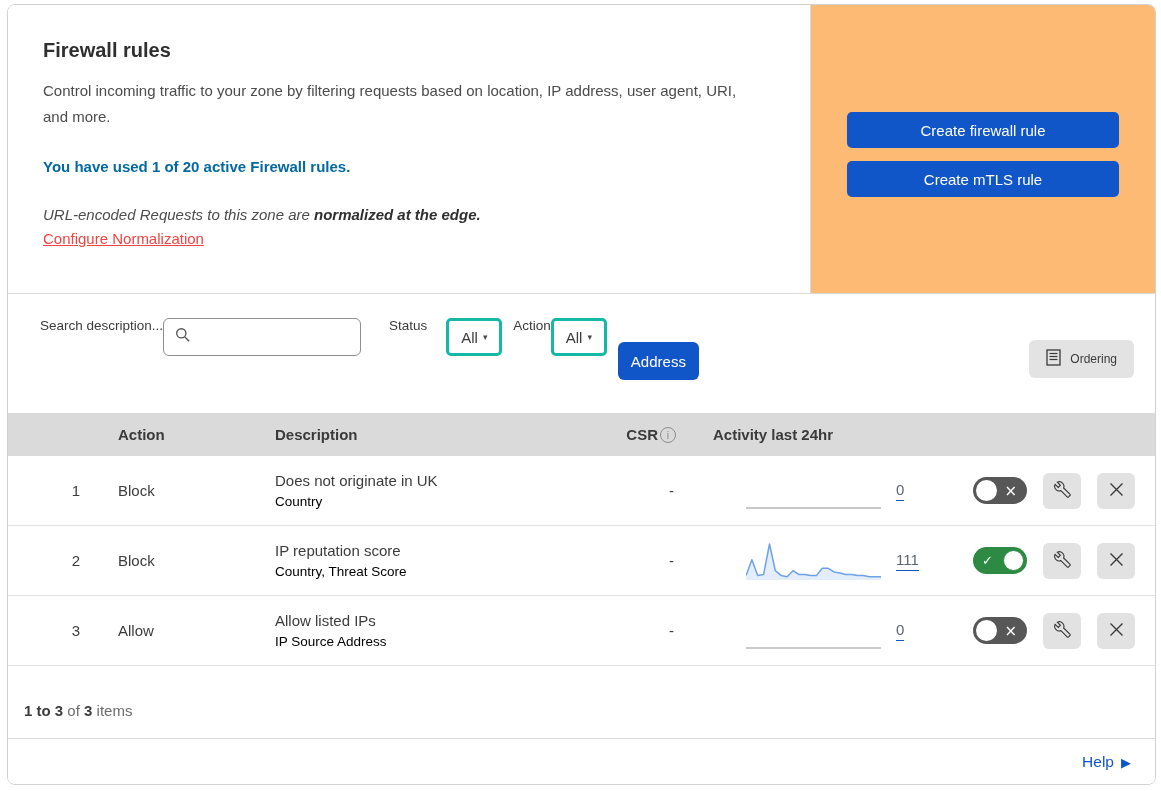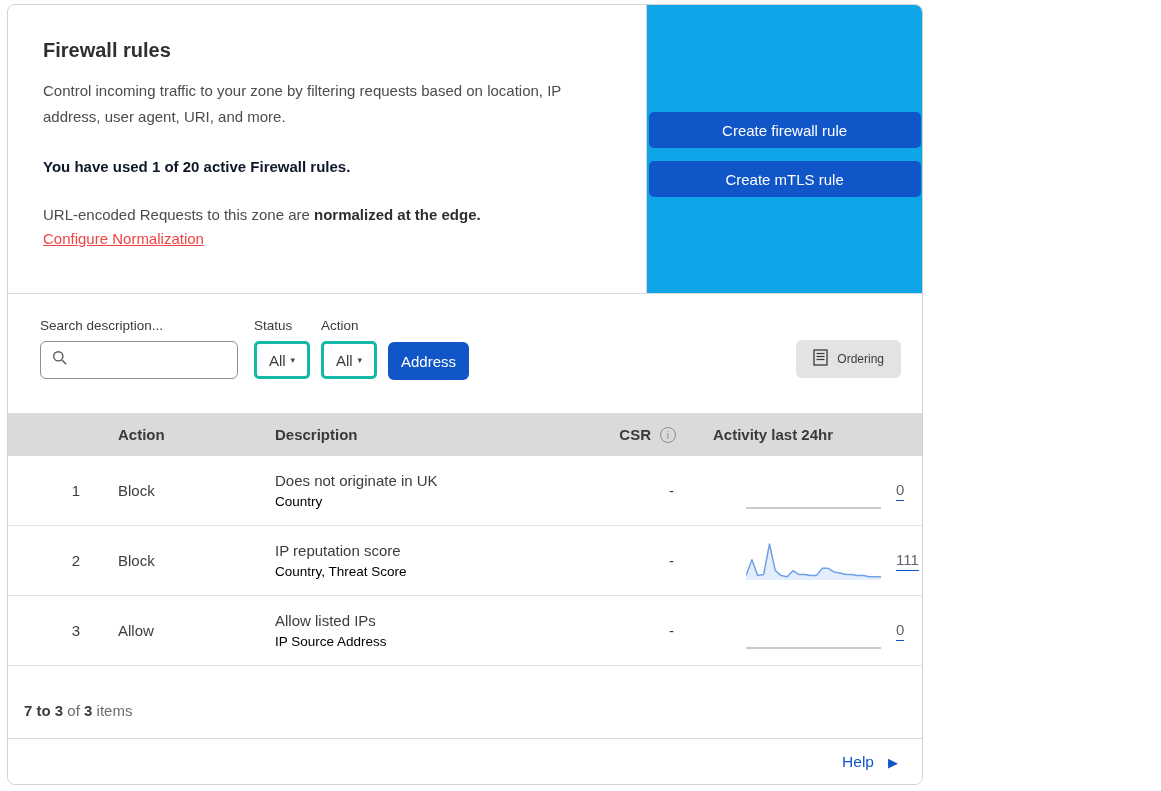--- a/index.html
+++ b/index.html
@@ -5,77 +5,77 @@
   * { box-sizing: border-box; }
   html,body { margin:0; padding:0; }
   body {
     width:1161px; height:791px; background:#ffffff;
     font-family:"Liberation Sans", sans-serif; color:#3c3c3c;
     position:relative; overflow:hidden;
   }
   .glyph { font-family:"DejaVu Sans", sans-serif; }
 
   .app {
-    position:absolute; left:7px; top:4px; width:916px; height:781px;
+    position:absolute; left:7px; top:4px; width:1149px; height:781px;
     border:1px solid #d2d2d2; border-radius:8px; background:#fff; overflow:hidden;
   }
 
   
   .top { height:289px; display:flex; border-bottom:1px solid #d9d9d9; }
   .top-left { flex:1 1 auto; border-right:1px solid #d9d9d9; padding:34px 40px 0 35px; background:#fff; }
   .page-title { margin:0 0 16px; font-size:20px; font-weight:600; color:#2f2f2f; }
   .page-desc { margin:0 0 28px; font-size:15px; line-height:26px; color:#4c4c4c; max-width:705px; }
-  .usage { margin:0 0 31px; font-size:15px; font-weight:700; color:#0f172a; }
-  .norm { margin:0 0 7px; font-size:15px; color:#4c4c4c; }
+  .usage { margin:0 0 31px; font-size:15px; font-weight:700; color:#0369a1; }
+  .norm { margin:0 0 7px; font-size:15px; color:#4c4c4c;font-style:italic; }
   .norm b { color:#2f2f2f; }
   .norm-link { font-size:15px; color:#ef4444; text-decoration:underline; cursor:pointer; }
 
   .top-right {
-    width:344px; background:#0ea5e9; display:flex; flex-direction:column;
+    width:344px; background:#fdba74; display:flex; flex-direction:column;
     align-items:center; padding-top:107px; gap:13px;
   }
   .btn-primary {
     width:272px; height:36px; background:#1156c8; color:#fff; border:none;
     border-radius:5px; font-size:15px; font-family:inherit; cursor:pointer;
   }
 
   
   .filterbar { height:119px; position:relative; display:flex; align-items:flex-start; padding:24px 22px 0 16px; background:#fff; }
-  .field { display:flex; flex-direction:column; }
+  .field { display:flex; flex-direction:row; }
   .field-label { font-size:13.5px; color:#3b3b3b; margin-bottom:8px; }
   .searchbox {
     width:198px; height:38px; border:1px solid #8f8f8f; border-radius:6px;
     display:flex; align-items:center; padding-left:11px; gap:7px; background:#fff;
   }
   .searchbox input { border:none; outline:none; flex:1; font-size:15px; font-family:inherit; min-width:0; background:transparent; }
   .dropdown {
     width:56px; height:38px; border:3px solid #14b8a6; border-radius:5px;
     display:flex; align-items:center; justify-content:center; gap:5px;
     font-size:15px; color:#3b3b3b; cursor:pointer; background:#fff;
   }
   .caret { font-size:9px; color:#4a4a4a; }
   .f-search { margin-left:16px; }
-  .f-status { margin-left:16px; }
+  .f-status { margin-left:28px;gap:19px; }
   .f-action { margin-left:11px; }
   .btn-search {
     margin-left:11px; margin-top:24px; width:81px; height:38px; background:#1156c8;
     color:#fff; border:none; border-radius:6px; font-size:15px; font-family:inherit; cursor:pointer;
   }
   .btn-ordering {
     position:absolute; right:21px; top:46px; height:38px; padding:0 17px;
     background:#e3e3e3; border:none; border-radius:6px; display:flex; align-items:center;
     gap:9px; font-size:12px; color:#3b3b3b; font-family:inherit; cursor:pointer;
   }
 
   
   .grid-cols { display:grid; grid-template-columns:90px 175px 277px 138px 250px 1fr; align-items:center; }
   .thead { height:43px; background:#dadada; font-size:15px; font-weight:600; color:#3a3a3a; }
   .th-action { padding-left:20px; }
   .th-desc { padding-left:2px; }
-  .th-csr { justify-self:end; padding-right:12px; display:flex; align-items:center; gap:9px; }
+  .th-csr { justify-self:end; padding-right:12px; display:flex; align-items:center; gap:2px; }
   .info-icon {
     width:16px; height:16px; border:1px solid #8d8d8d; border-radius:50%;
     color:#8d8d8d; font-size:10.5px; font-weight:400; display:inline-flex;
     align-items:center; justify-content:center; font-style:normal; cursor:pointer;
   }
   .th-activity { padding-left:25px; }
 
   .row { height:70px; border-bottom:1px solid #e2e2e2; font-size:15px; color:#3c3c3c; background:#fff; }
   .c-num { justify-self:end; padding-right:18px; }
   .c-action { padding-left:20px; }
@@ -100,21 +100,21 @@
 
   .iconbtn {
     width:38px; height:36px; background:#e2e2e2; border:none; border-radius:6px;
     display:flex; align-items:center; justify-content:center; cursor:pointer; flex:0 0 auto;
   }
 
   
   .tfoot { height:73px; border-bottom:1px solid #d9d9d9; padding:36px 0 0 16px; font-size:15px; color:#6d6d6d; background:#fff; }
   .tfoot b { color:#3c3c3c; }
   .helpbar { height:46px; display:flex; align-items:center; justify-content:flex-end; padding-right:24px; background:#fff; }
-  .help-link { display:flex; align-items:center; gap:14px; color:#1156c8; font-size:15.5px; text-decoration:none; cursor:pointer; }
+  .help-link { display:flex; align-items:center; gap:7px; color:#1156c8; font-size:15.5px; text-decoration:none; cursor:pointer; }
   .help-arrow { font-size:13px; color:#1156c8; }
 </style>
 </head>
 <body>
 
 <div class="app">
 
   <section class="top">
     <div class="top-left">
       <h1 class="page-title">Firewall rules</h1>
@@ -276,21 +276,21 @@
       </button>
       <button class="iconbtn">
         <span><svg width="15" height="15" viewBox="0 0 15 15">
               <path d="M1.5 1.5 L13.5 13.5 M13.5 1.5 L1.5 13.5" stroke="#3a3a3a" stroke-width="1.4"></path>
             </svg></span>
       </button>
     </span>
   </div>
 
   <div class="tfoot">
-    <b>7 to 3</b><span> of </span><b>3</b><span> items</span>
+    <b>1 to 3</b><span> of </span><b>3</b><span> items</span>
   </div>
   <div class="helpbar">
     <a class="help-link">
       <span>Help</span>
       <span class="help-arrow glyph">▶</span>
     </a>
   </div>
 
 </div>
 

